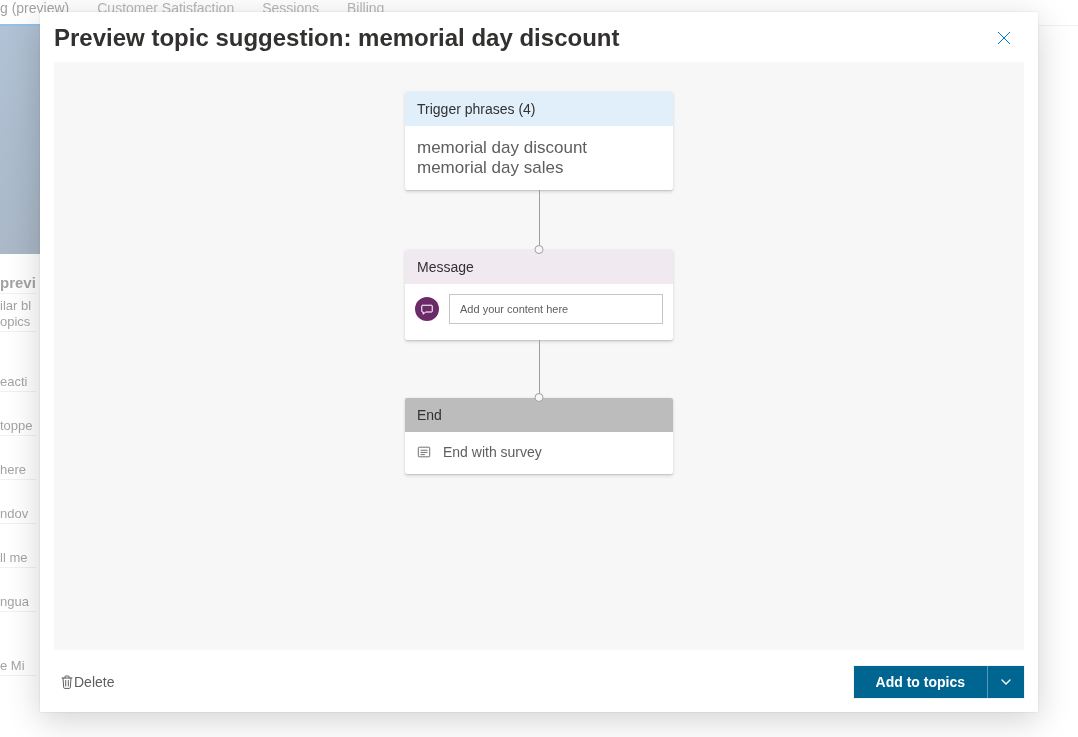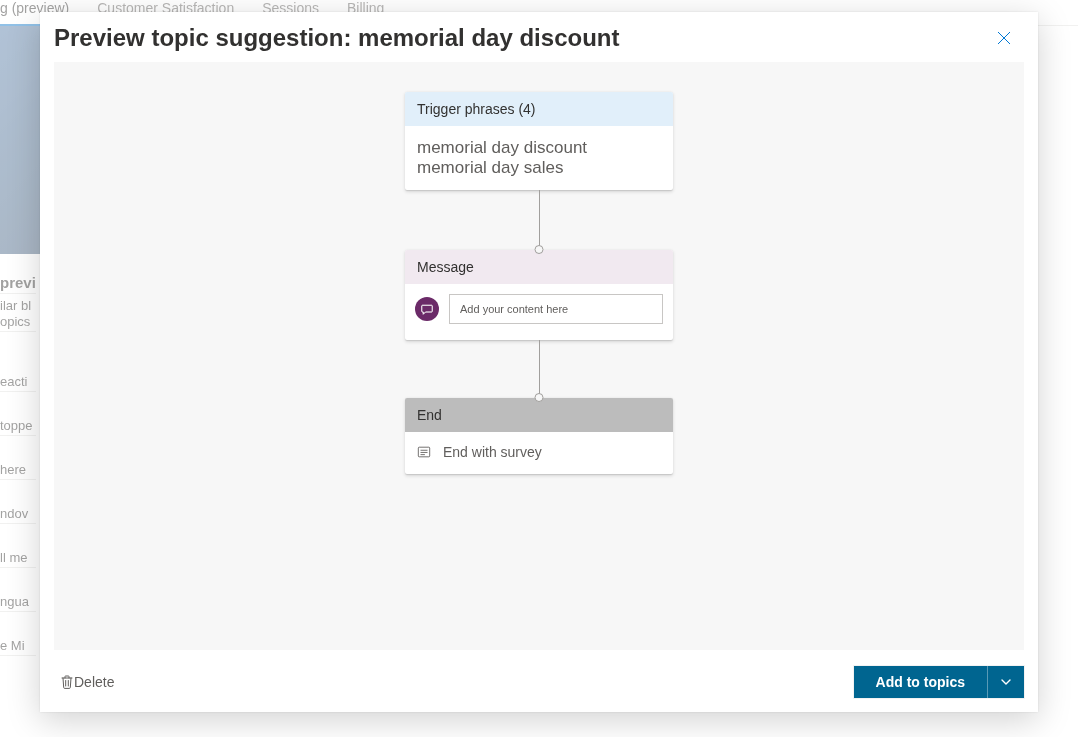--- a/index.html
+++ b/index.html
@@ -240,21 +240,21 @@
   <div class="bg-banner"></div>
   <div class="bg-emph" style="top:272px; font-weight:600; font-size:15px;">previ</div>
   <div class="bg-emph" style="top:296px; border-bottom:none;">ilar bl</div>
   <div class="bg-emph" style="top:312px;">opics</div>
   <div class="bg-emph" style="top:372px;">eacti</div>
   <div class="bg-emph" style="top:416px;">toppe</div>
   <div class="bg-emph" style="top:460px;">here</div>
   <div class="bg-emph" style="top:504px;">ndov</div>
   <div class="bg-emph" style="top:548px;">ll me</div>
   <div class="bg-emph" style="top:592px;">ngua</div>
-  <div class="bg-emph" style="top:636px;">e Mi</div>
+  <div class="bg-emph" style="top:656px;">e Mi</div>
   <div class="bg-overlay"></div>
 </div>
 
 <div class="modal">
   <div class="modal-header">
     <h1>Preview topic suggestion: memorial day discount</h1>
     <button class="close-btn">
       <span>
         <svg width="14" height="14" viewBox="0 0 14 14">
             <path d="M1 1 L13 13 M13 1 L1 13" stroke="#0078d4" stroke-width="1" fill="none"></path>

